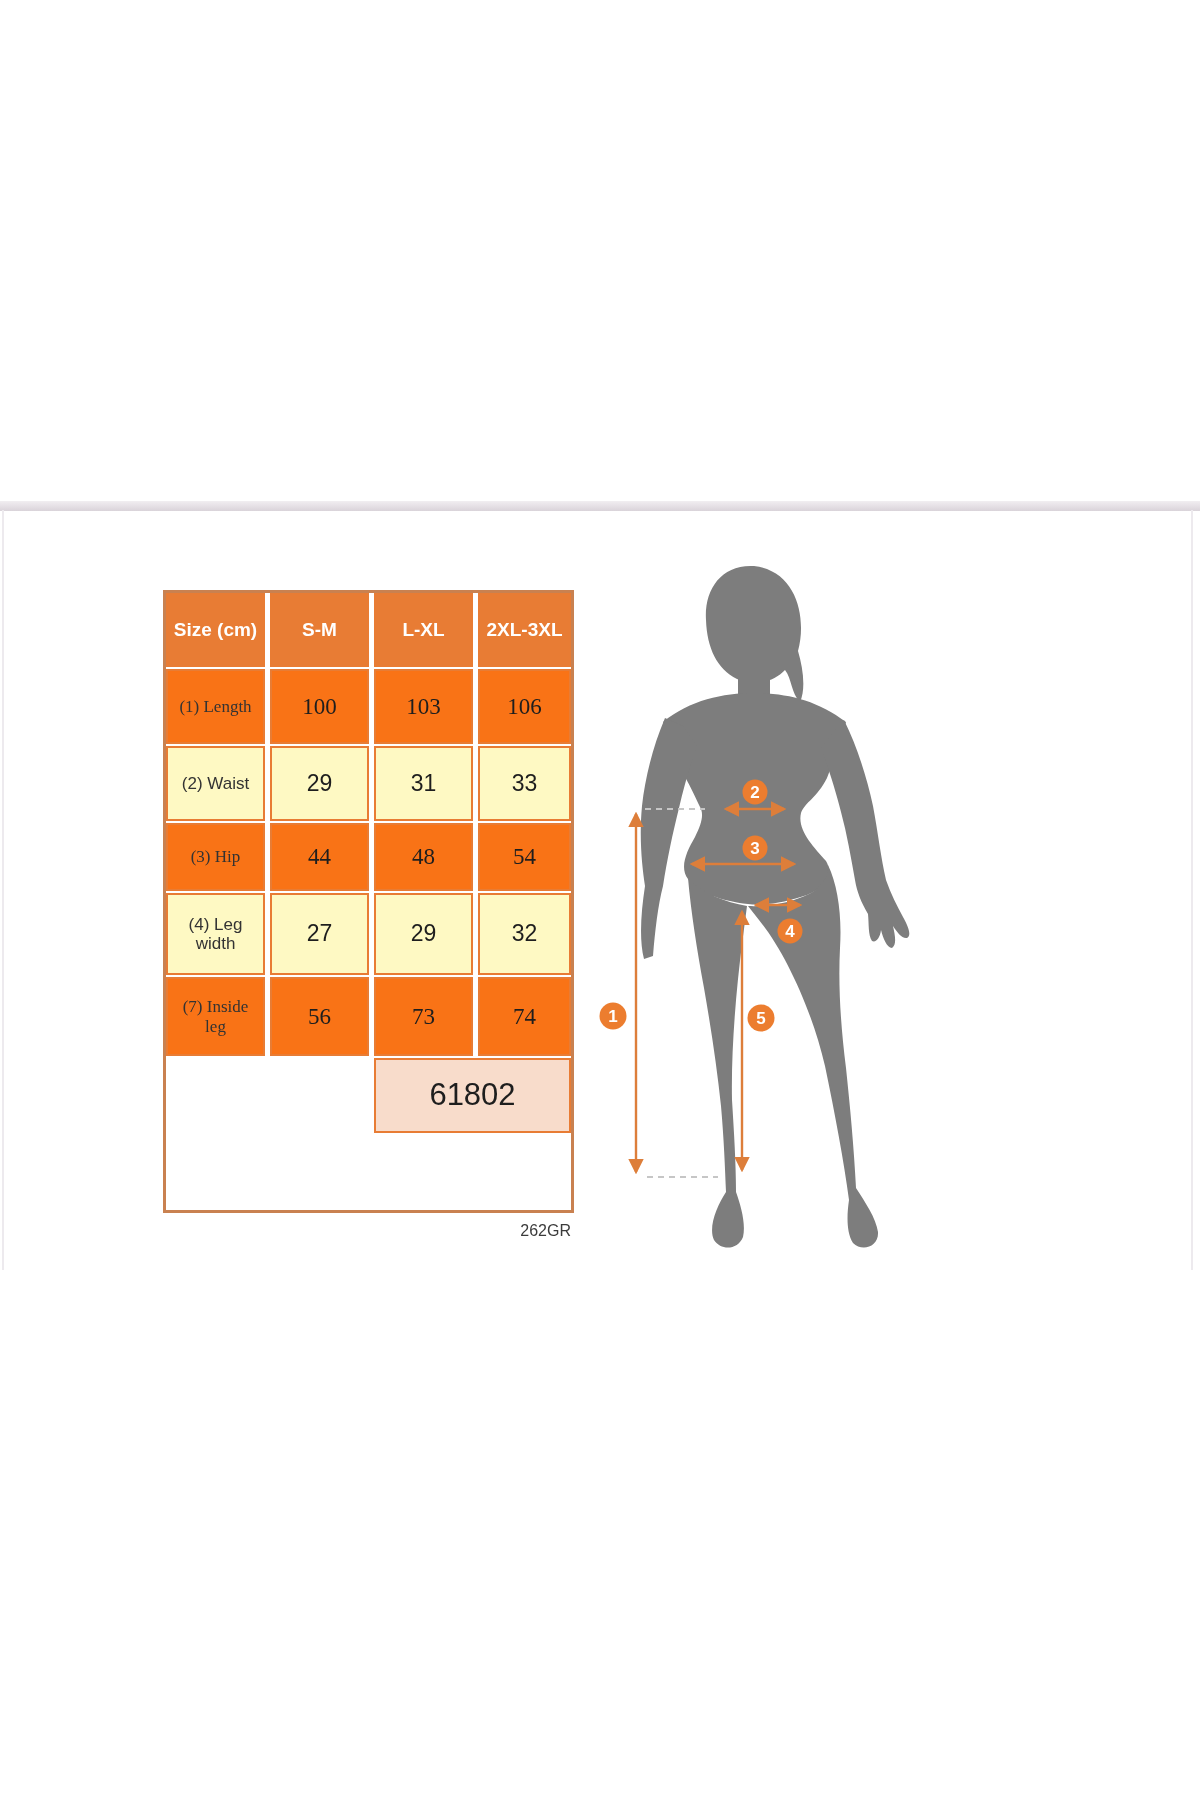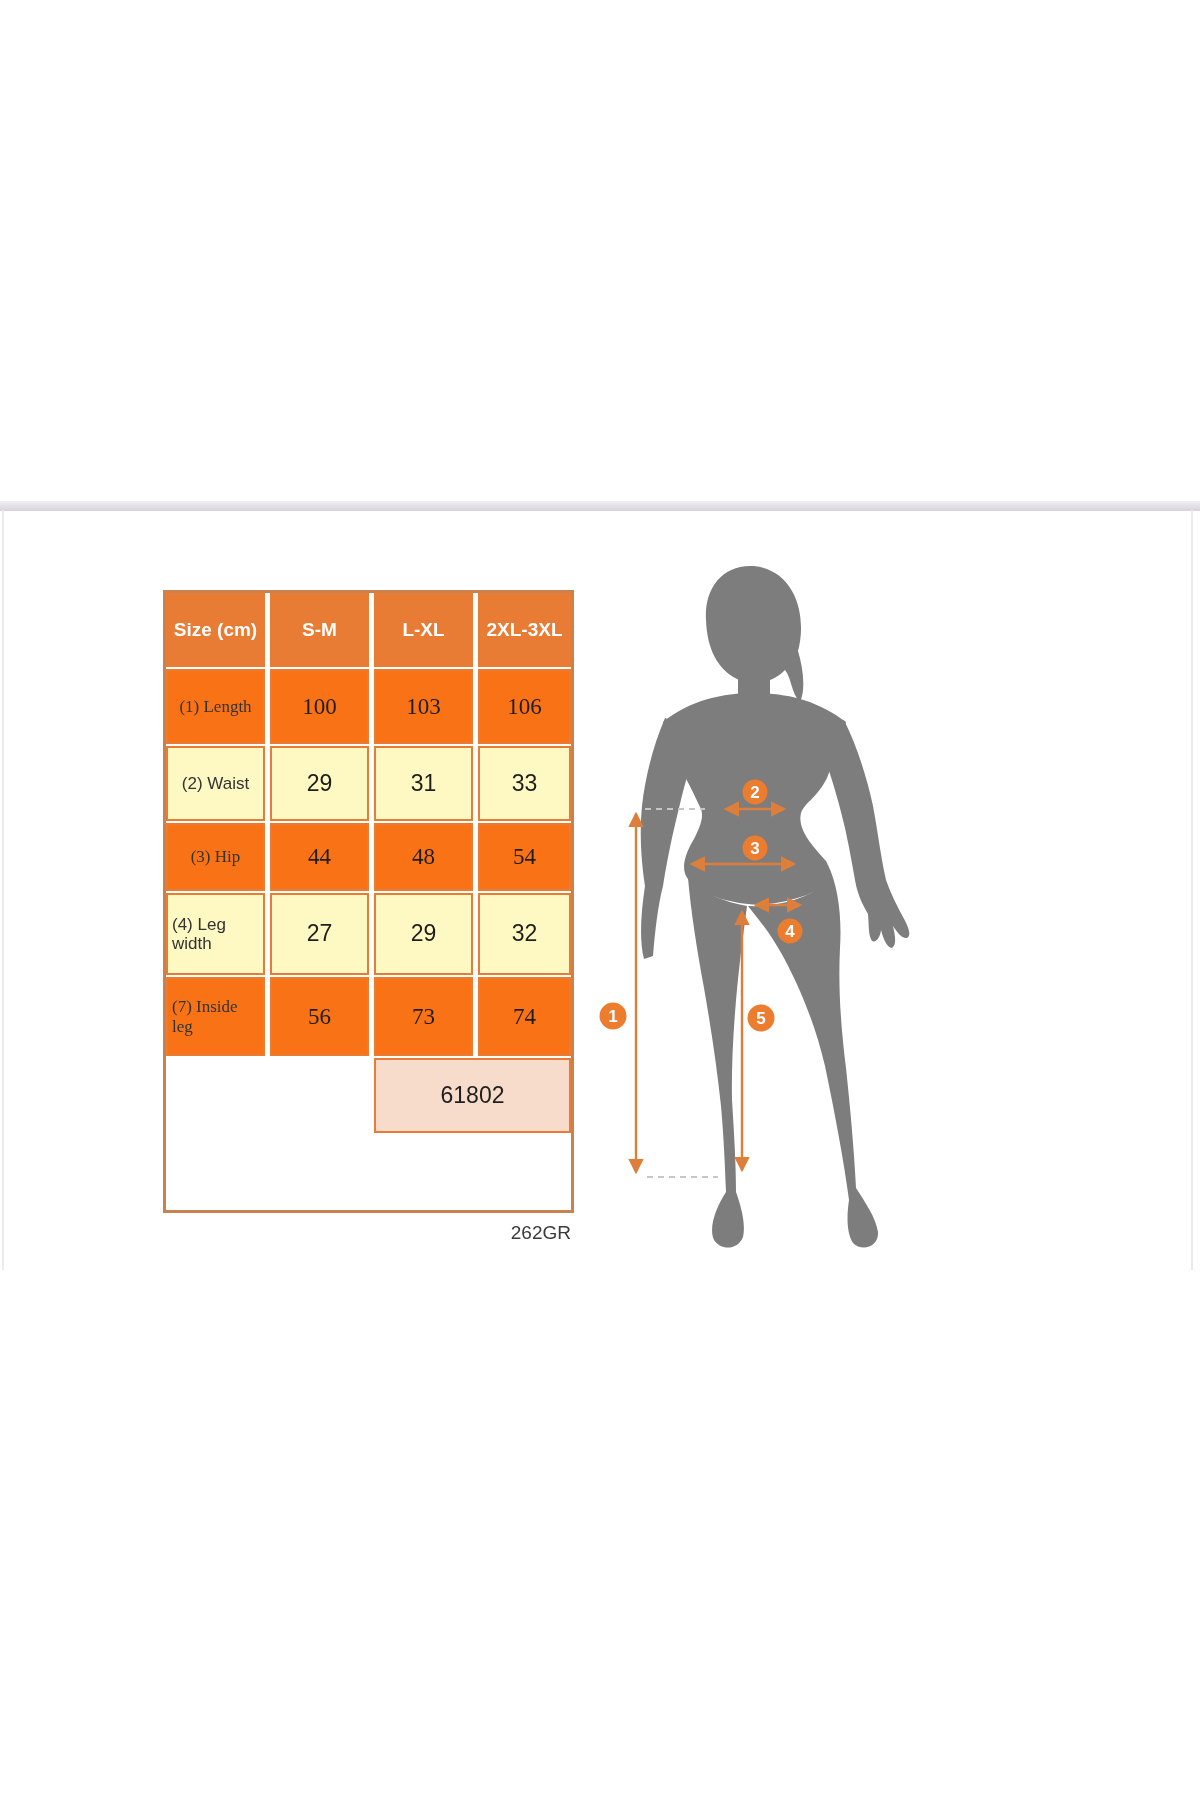--- a/index.html
+++ b/index.html
@@ -22,48 +22,48 @@
     display:grid;
     grid-template-columns:99px 99px 99px 93px;
     grid-template-rows:74px 75px 75px 68px 82px 79px 75px 75px;
     column-gap:5px;row-gap:2px;
     background:#ffffff;
     border:3px solid #c98150;
     box-sizing:content-box;
   }
   .cell{
     display:flex;align-items:center;justify-content:center;
-    text-align:left;box-sizing:border-box;
+    text-align:center;box-sizing:border-box;
     border:2px solid #e87c34;
     line-height:1.12;
   }
   .cell.hdr{
     background:#e87c34;border-color:#e87c34;color:#ffffff;
     font-weight:bold;font-size:19px;
   }
   .cell.lbl{font-size:17px;color:#333333;padding:2px 4px;}
   .cell.val{font-size:23px;color:#1e1e1e;}
   .shade-a{background:#f97316;font-family:Liberation Serif, serif;}
   .shade-b{background:#fef9c3;}
   .fabric-band{
     grid-column:1 / -1;
     display:flex;align-items:center;
     background:#e87c34;border:2px solid #e87c34;box-sizing:border-box;
     color:#ffffff;font-weight:bold;font-size:20px;
   }
   .fabric-band .half-left{width:205px;text-align:center;}
   .fabric-band .half-right{flex:1;text-align:center;}
   .cell.fabric-val{background:#f8dccb;font-size:19px;color:#222222;font-weight:normal;padding:2px 6px;}
-  .cell.code-val{background:#f8dccb;font-size:23px;color:#1e1e1e;}
+  .cell.code-val{background:#f8dccb;font-size:31px;color:#1e1e1e;}
   .span-2a{grid-column:1 / span 2;}
   .span-2b{grid-column:3 / span 2;}
 
   .gr-note{
     position:absolute;left:163px;top:1222px;width:408px;
-    text-align:right;font-size:19px;color:#3b3b3b;
+    text-align:right;font-size:16px;color:#3b3b3b;
   }
 
   
   .figure-svg{position:absolute;left:545px;top:550px;}
   .badge-text{
     fill:#ffffff;font-weight:bold;font-size:17px;
     font-family:"Liberation Sans", sans-serif;
     text-anchor:middle;
   }
 </style>

